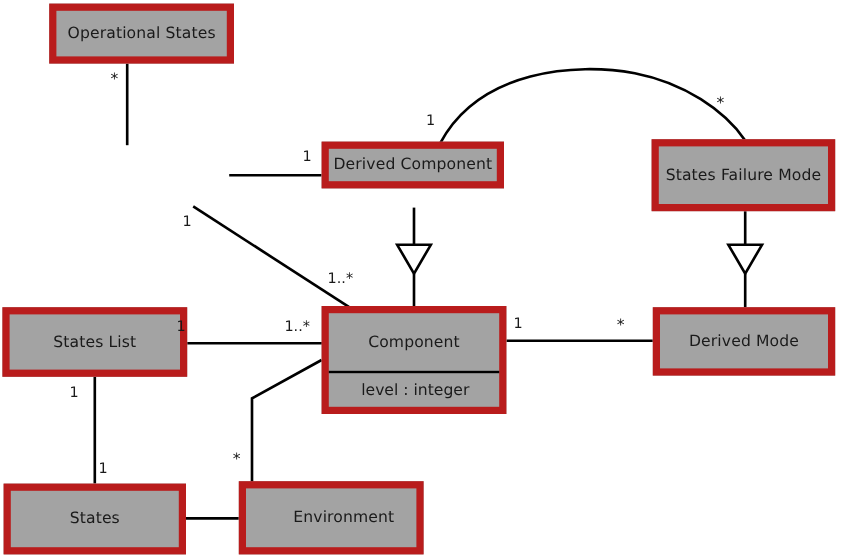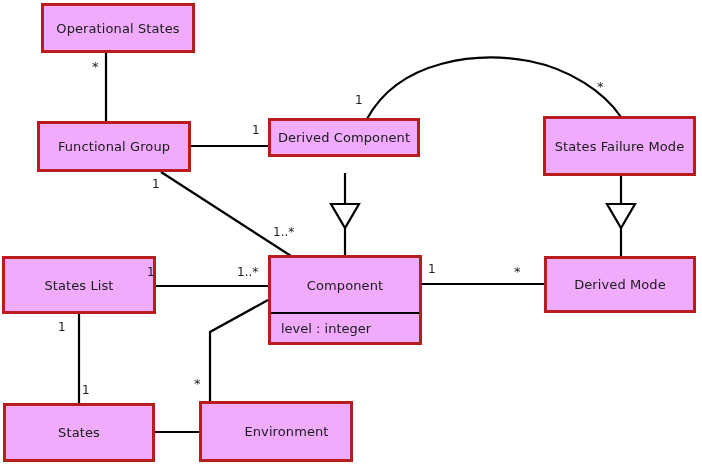--- a/index.html
+++ b/index.html
@@ -18,42 +18,42 @@
   #edges {
     position: absolute;
     left: 0;
     top: 0;
     width: 702px;
     height: 464px;
   }
   .uml-class {
     position: absolute;
     box-sizing: border-box;
-    border: 3px solid #b91c1c;
-    background: #f0abfc;
+    border: 6px solid #b91c1c;
+    background: #a3a3a3;
     display: flex;
     flex-direction: column;
     z-index: 3;
   }
   .uml-name {
     flex: 1 1 auto;
     display: flex;
     align-items: center;
     justify-content: center;
     font-size: 13px;
     color: #1a1a1a;
     letter-spacing: 0.1px;
     padding: 0 6px;
     white-space: nowrap;
   }
   .uml-attrs {
     border-top: 2px solid #000000;
     display: flex;
     align-items: center;
-    padding-left: 10px;
+    padding-left: 27px;
     font-size: 13px;
     color: #1a1a1a;
     white-space: nowrap;
   }
   .mult {
     position: absolute;
     font-size: 12px;
     color: #1a1a1a;
     white-space: nowrap;
     z-index: 4;
@@ -98,23 +98,20 @@
     <g stroke="#000000" stroke-width="2.2" fill="#ffffff" stroke-linejoin="miter">
       <polygon points="331,204 359,204 345,228"></polygon>
       <polygon points="607,204 635,204 621,228"></polygon>
     </g>
   </svg>
 
   <div class="uml-class" style="left:41px; top:3px; width:154px; height:50px;">
     <div class="uml-name">Operational States</div>
   </div>
 
-  <div class="uml-class" style="left:37px; top:121px; width:154px; height:51px;">
-    <div class="uml-name">Functional Group</div>
-  </div>
 
   <div class="uml-class" style="left:268px; top:118px; width:152px; height:39px;">
     <div class="uml-name">Derived Component</div>
   </div>
 
   <div class="uml-class" style="left:543px; top:116px; width:153px; height:60px;">
     <div class="uml-name">States Failure Mode</div>
   </div>
 
   <div class="uml-class" style="left:2px; top:256px; width:154px; height:58px;">

